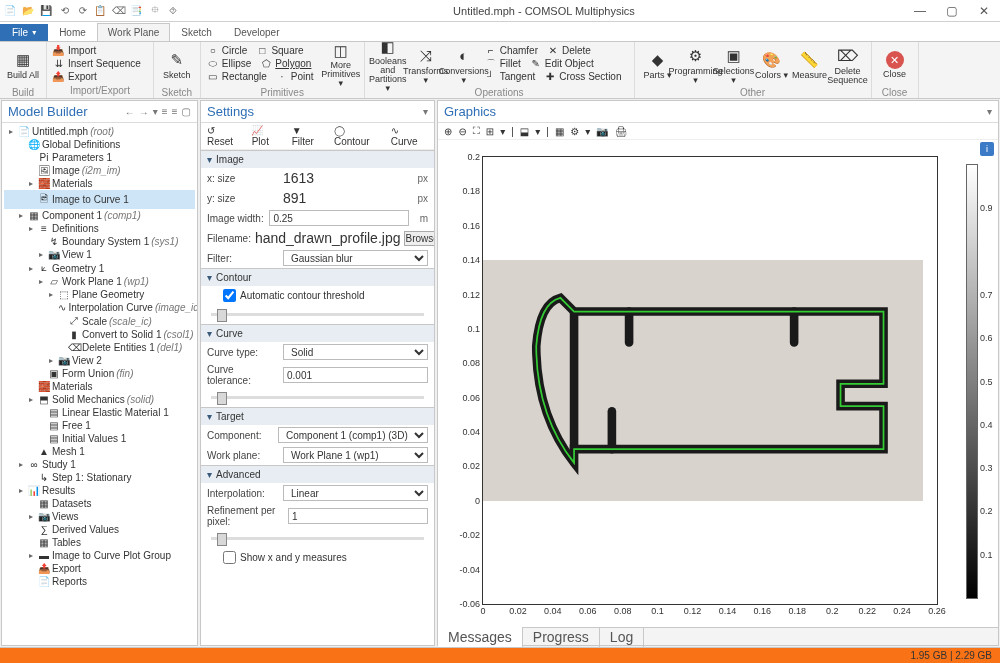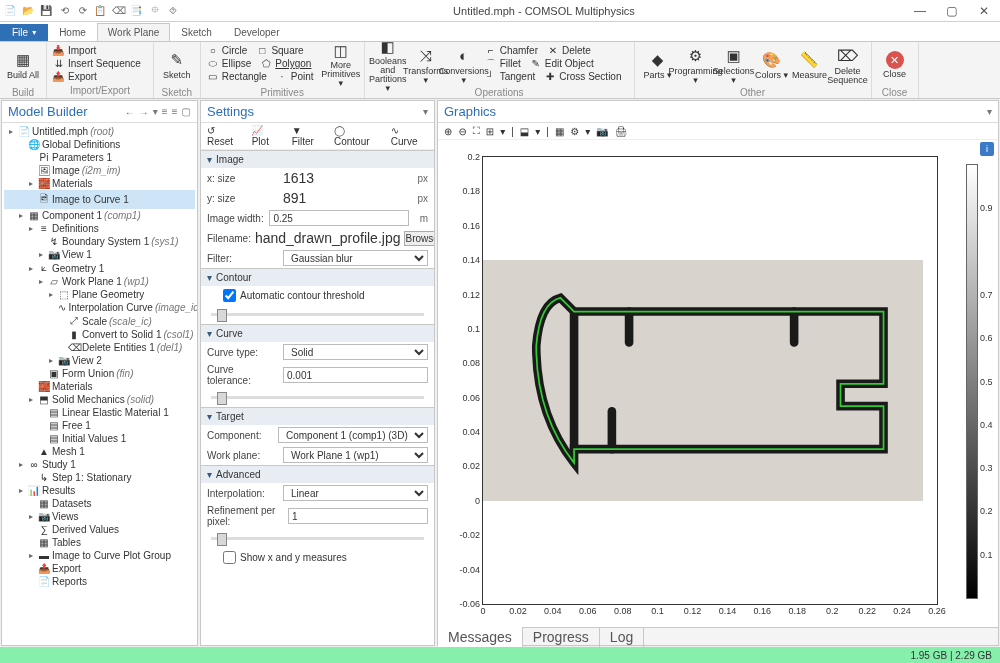--- a/index.html
+++ b/index.html
@@ -61,21 +61,21 @@
 .axtitle{position:absolute;top:2px;left:0;right:60px;text-align:center;font-size:10px}
 .ytick{position:absolute;right:100%;transform:translateY(50%);font-size:9px;padding-right:3px}
 .xtick{position:absolute;top:100%;transform:translateX(-50%);font-size:9px;padding-top:2px}
 .imgbox{position:absolute;background:#d8d3cd}
 .cbar{position:absolute;top:24px;bottom:28px;right:20px;width:12px;background:linear-gradient(#fff,#000);border:1px solid #666}
 .ctk{position:absolute;left:100%;transform:translateY(50%);font-size:9px;padding-left:3px}
 .infobtn{position:absolute;top:2px;right:4px;width:14px;height:14px;background:#3b7ac6;color:#fff;border-radius:2px;font-size:9px;display:flex;align-items:center;justify-content:center}
 .btabs{height:18px;border-top:1px solid #c8c8c8;display:flex;align-items:center;background:#f4f4f4}
 .btab{padding:2px 10px;font-size:14px;color:#555;border-right:1px solid #c8c8c8}
 .btab.active{background:#fff}
-.status{height:16px;background:#86efac;border-top:1px solid #c8c8c8;display:flex;justify-content:flex-end;align-items:center;padding:0 8px;font-size:10px;color:#555}
+.status{height:16px;background:#f97316;border-top:1px solid #c8c8c8;display:flex;justify-content:flex-end;align-items:center;padding:0 8px;font-size:10px;color:#555}
 svg{display:block}
 </style>
 </head>
 <body>
 
 <div class="titlebar">
   <div class="qat" id="qat">
       <span>📄</span>
       <span>📂</span>
       <span>💾</span>

